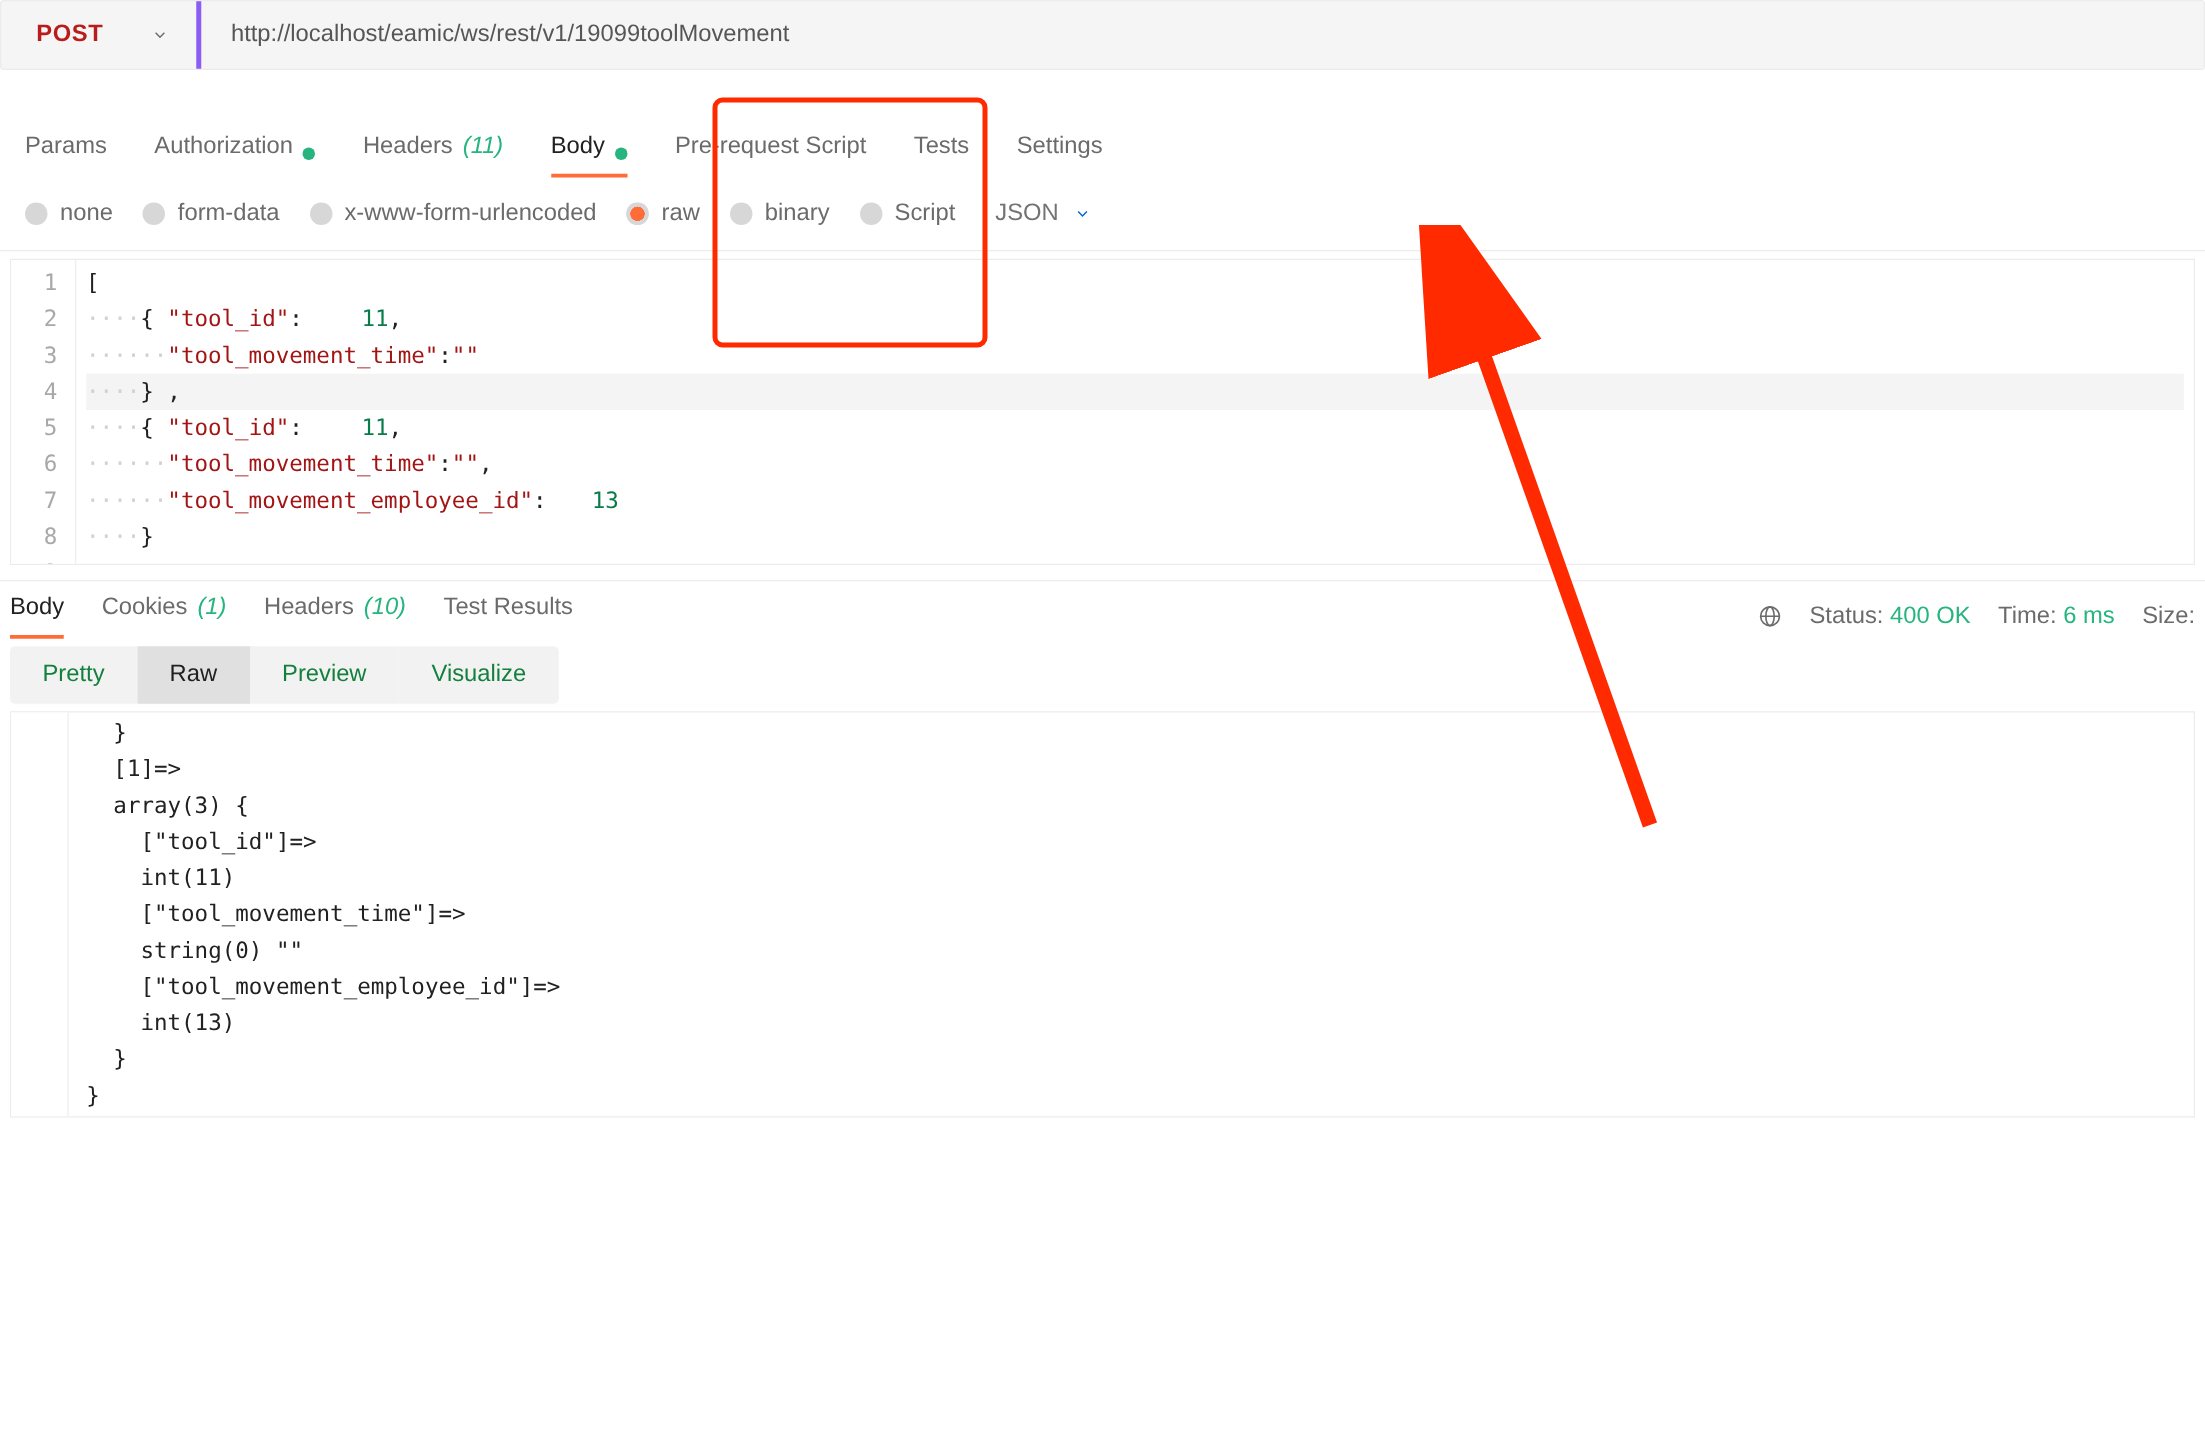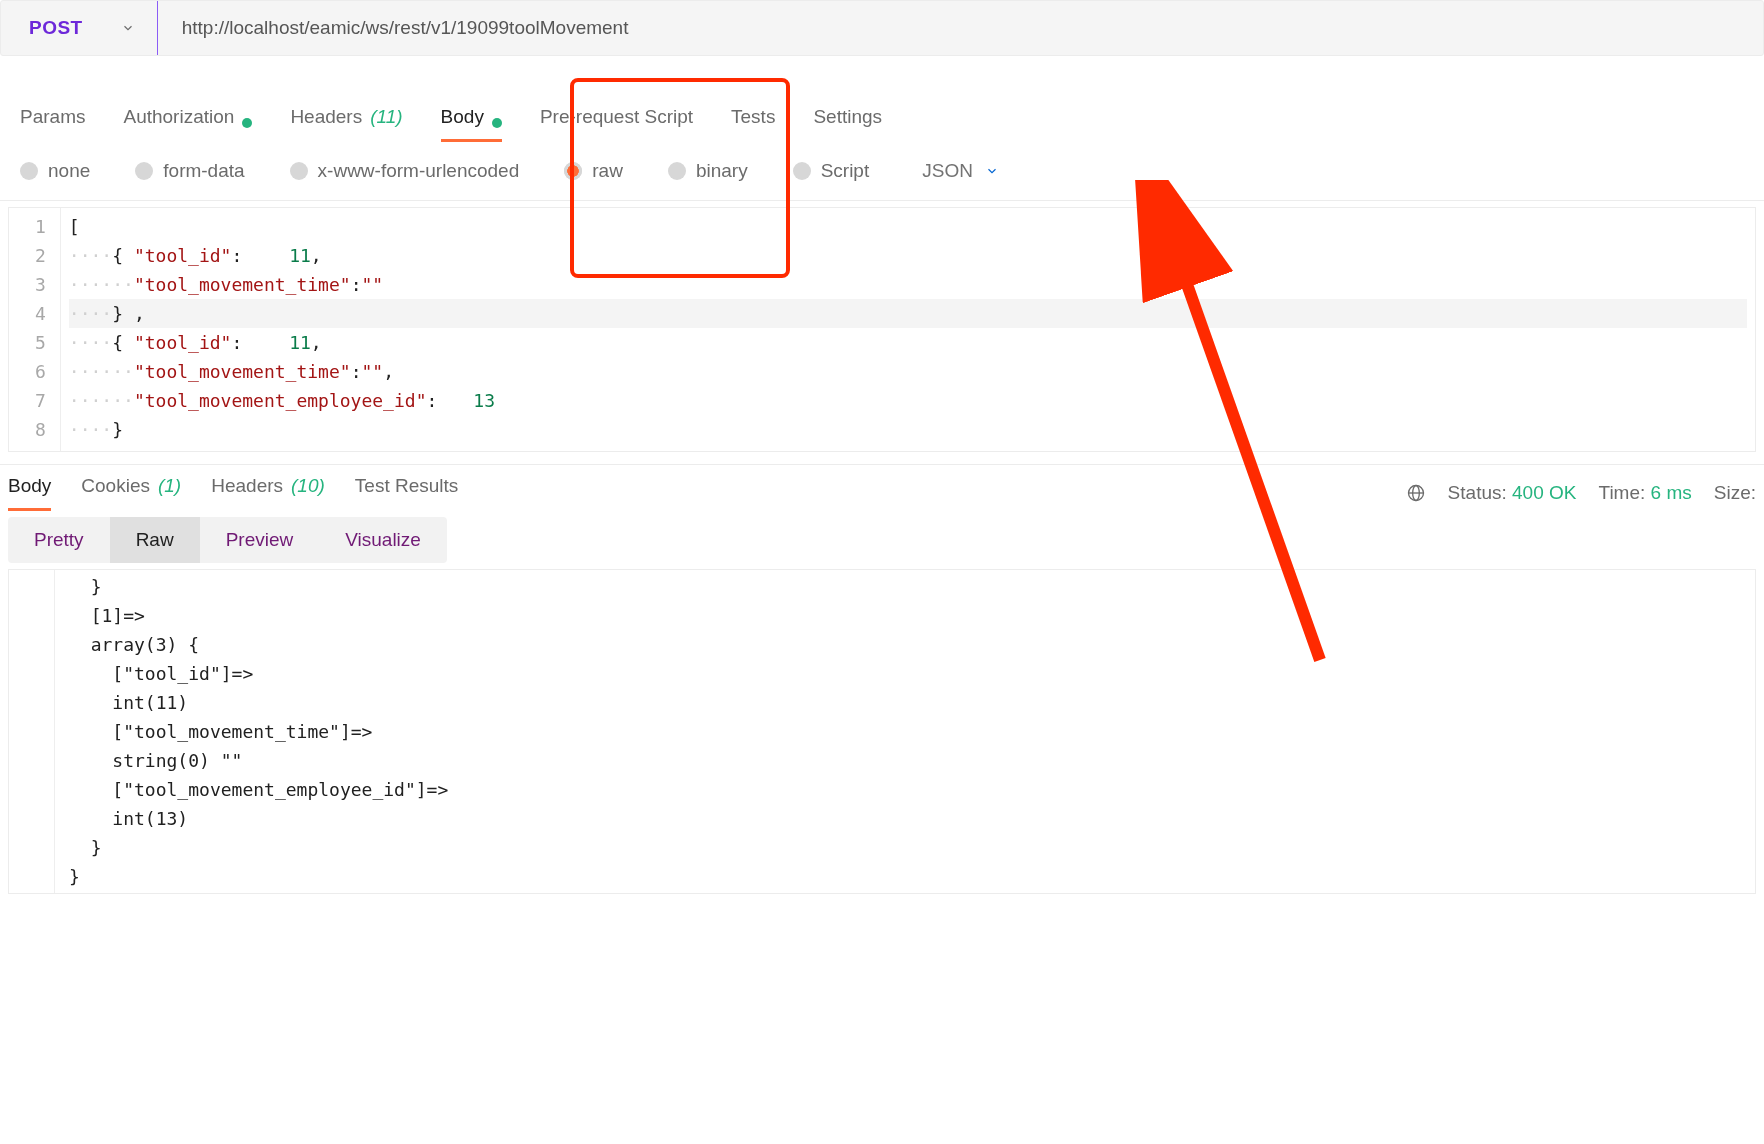--- a/index.html
+++ b/index.html
@@ -16,25 +16,25 @@
     background: #f5f5f5;
     border: 1px solid #ececec;
     border-radius: 3px;
     height: 56px;
     margin: 0 0 8px 0;
   }
   .method-select {
     display: flex;
     align-items: center;
     padding: 0 22px 0 28px;
-    border-right: 1px solid #8b5cf6;
+    border-right: 4px solid #8b5cf6;
     font-size: 19px;
     font-weight: 600;
     letter-spacing: 0.5px;
-    color: #6d28d9;
+    color: #b91c1c;
     cursor: pointer;
     gap: 38px;
   }
   .chevron-down {
     width: 14px; height: 14px;
   }
   .url-input {
     flex: 1;
     border: none;
     background: transparent;
@@ -74,21 +74,21 @@
   }
   .dot-green {
     width: 10px; height: 10px; border-radius: 50%;
     background: #26b47f;
     display: inline-block;
   }
   .count-green { color: #26b47f; font-style: italic; }
   .body-type-row {
     display: flex;
     align-items: center;
-    gap: 45px;
+    gap: 24px;
     padding: 18px 12px 18px 20px;
     font-size: 19px;
     color: #6b6b6b;
     border-bottom: 1px solid #ececec;
   }
   .radio-opt {
     display: flex; align-items: center; gap: 10px;
     cursor: pointer;
   }
   .radio-circle {
@@ -173,21 +173,21 @@
   .resp-meta .glob { width: 20px; height: 20px; }
   .green { color: #26b47f; }
   .view-mode-row {
     display: flex;
     gap: 0;
     padding: 6px 8px 6px 8px;
   }
   .view-mode {
     padding: 12px 26px;
     font-size: 19px;
-    color: #701a75;
+    color: #15803d;
     cursor: pointer;
     background: #f2f2f2;
   }
   .view-mode.active {
     background: #e0e0e0;
     color: #212121;
   }
   .view-mode:first-child { border-top-left-radius: 4px; border-bottom-left-radius: 4px; }
   .view-mode:last-child  { border-top-right-radius: 4px; border-bottom-right-radius: 4px; }
   .resp-body {

